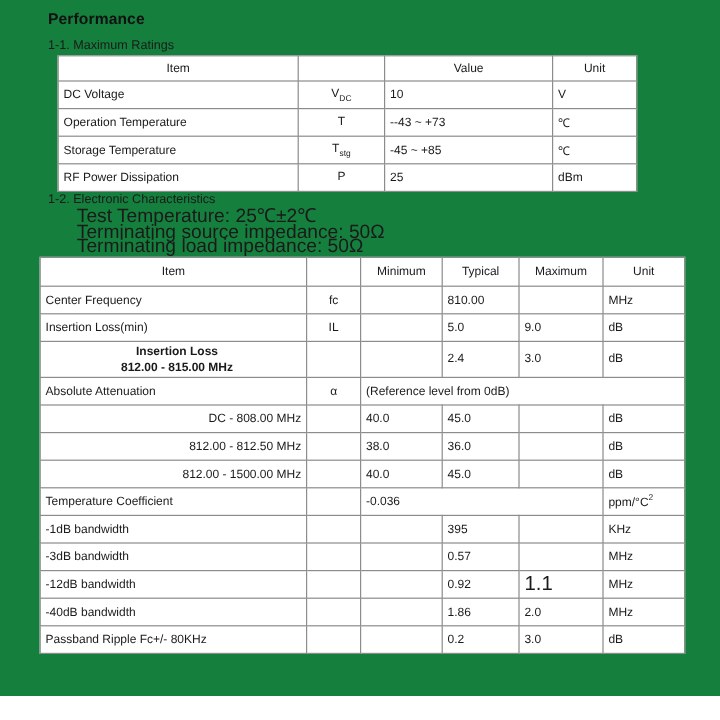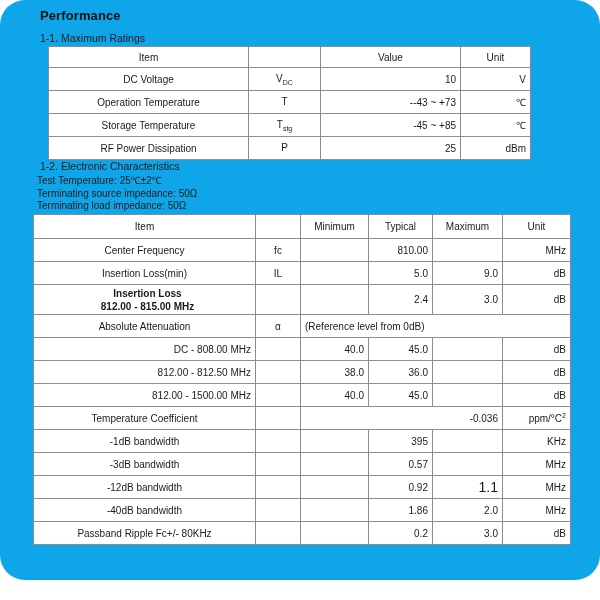--- a/index.html
+++ b/index.html
@@ -12,22 +12,21 @@
     height: 600px;
     overflow: hidden;
     font-family: "Liberation Sans", sans-serif;
     color: #1a1a1a;
     -webkit-font-smoothing: antialiased;
   }
   .page {
     position: relative;
     width: 600px;
     height: 580px;
-    background: #0ea5e9;
-    border-radius: 25px;
+    background: #15803d;
   }
 
   
   .doc-title {
     position: absolute;
     left: 40px;
     top: 8px;
     font-size: 13px;
     font-weight: bold;
     letter-spacing: 0.1px;
@@ -37,23 +36,23 @@
     position: absolute;
     font-size: 10.5px;
     color: #1a1a1a;
     white-space: nowrap;
   }
   #sec1-label { left: 40px; top: 32px; }
   #sec2-label { left: 40px; top: 160px; }
 
   .conditions {
     position: absolute;
-    left: 37px;
+    left: 64px;
     top: 175px;
-    font-size: 10px;
+    font-size: 16px;
     line-height: 12.6px;
     color: #1a1a1a;
     white-space: nowrap;
   }
   .conditions div { white-space: nowrap; }
 
   
   table.dt {
     position: absolute;
     border-collapse: collapse;
@@ -64,22 +63,22 @@
   table.dt td, table.dt th {
     border: 1px solid #8c8c8c;
     font-weight: normal;
     font-size: 10px;
     color: #1a1a1a;
     padding: 0 4px;
     vertical-align: middle;
     overflow: hidden;
     white-space: nowrap;
   }
-  .c   { text-align: right; }
-  .l   { text-align: center; padding-left: 10px; }
+  .c   { text-align: left; }
+  .l   { text-align: left; padding-left: 10px; }
   .r   { text-align: right; padding-right: 14px; }
   .hdr { text-align: center; }
   .bold { font-weight: bold; }
   .empty-corner { border-left: 1px solid #8c8c8c; }
 
   
   #table-max-ratings {
     left: 48px;
     top: 46px;
     width: 482px;
@@ -278,21 +277,21 @@
         <td class="c">0.57</td>
         <td class="c"></td>
         <td class="c">MHz</td>
       </tr>
 
       <tr>
         <td class="l">-12dB bandwidth</td>
         <td class="sym"></td>
         <td class="c"></td>
         <td class="c">0.92</td>
-        <td class="c bold" style="font-size:14px">1.1</td>
+        <td class="c bold" style="font-size:17px">1.1</td>
         <td class="c">MHz</td>
       </tr>
 
       <tr>
         <td class="l">-40dB bandwidth</td>
         <td class="sym"></td>
         <td class="c"></td>
         <td class="c">1.86</td>
         <td class="c">2.0</td>
         <td class="c">MHz</td>

